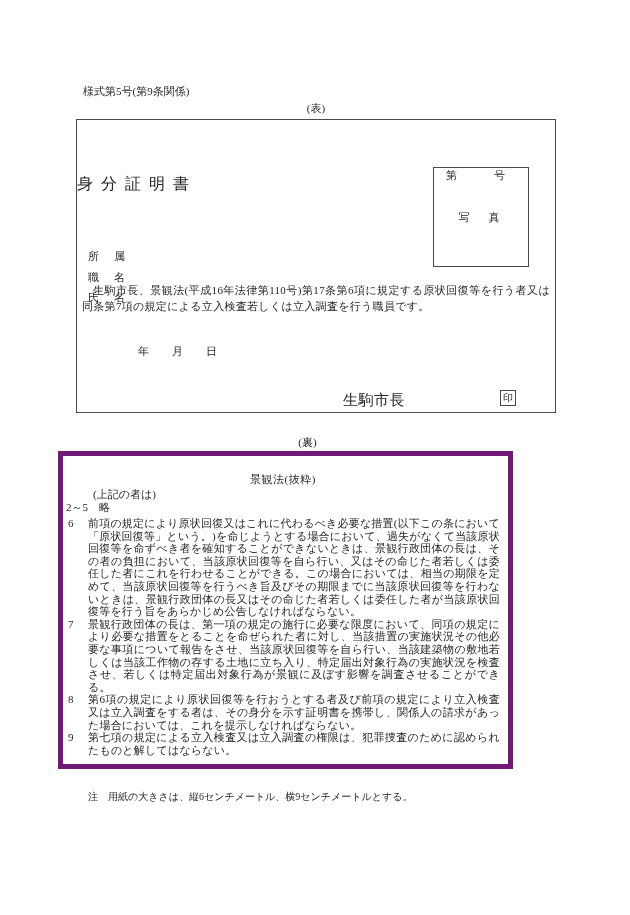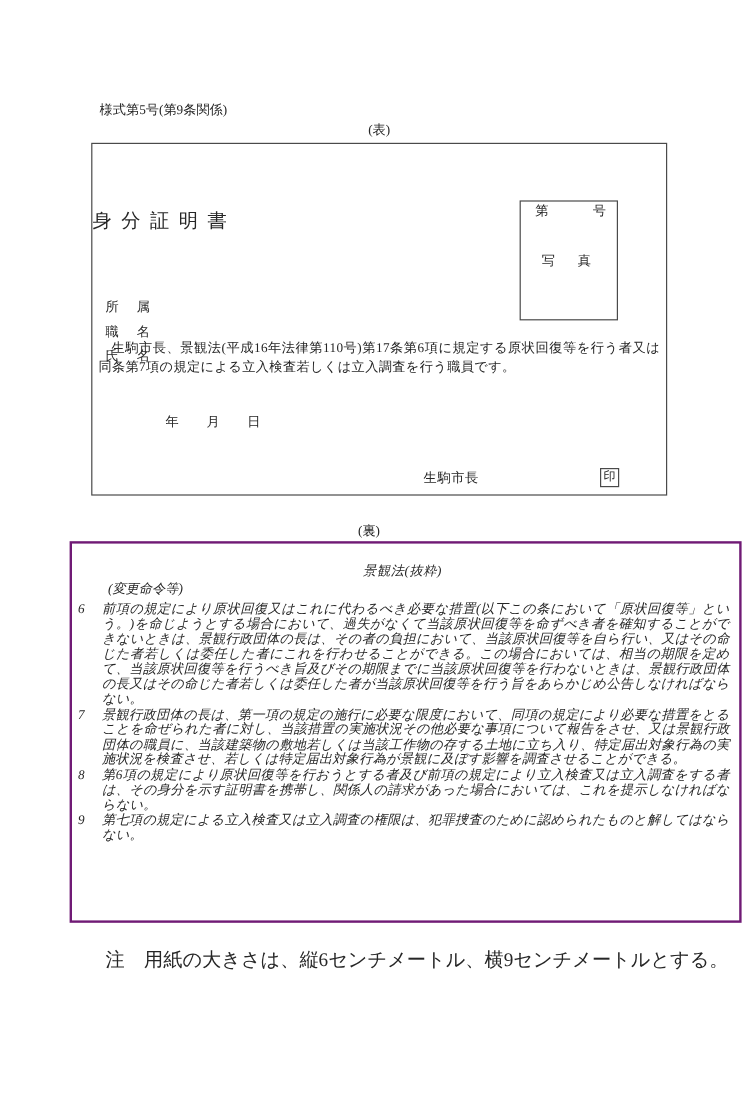--- a/index.html
+++ b/index.html
@@ -24,59 +24,58 @@
   .front-box {
     left: 76px; top: 119px; width: 480px; height: 294px;
     border: 1px solid #4a4a4a; box-sizing: border-box;
   }
   .number-line { left: 369px; top: 16px; font-size: 11px; letter-spacing: 13px; margin-top: 32px; }
   .front-title { left: 0; top: 54px; width: 100%; text-align: left;
                  font-size: 16px; letter-spacing: 2px; }
   .front-fields { left: 11px; top: 86px; font-size: 11px; margin-top: 40px; }
   .front-field { letter-spacing: 2px; line-height: 20.5px; height: 20.5px; }
   .photo-box {
-    left: 356px; top: 47px; width: 82px; height: 100px;
+    left: 356px; top: 47px; width: 96px; height: 100px;
     border: 1px solid #4a4a4a; box-sizing: border-box;
     display: flex; align-items: center; justify-content: center;
     font-size: 11px; letter-spacing: 4px;
   }
   .front-body {
     left: 5px; top: 163px; width: 468px;
     font-size: 11px; line-height: 15.6px; letter-spacing: 0.3px;
     text-align: justify; text-indent: 11px;
   }
   .date-line { left: 61px; top: 224px; font-size: 11px; letter-spacing: 6px; text-align: right; }
-  .issuer-line { left: 276px; top: 271px; font-size: 11px; letter-spacing: 0.5px; }
+  .issuer-line { left: 266px; top: 271px; font-size: 15px; letter-spacing: 0.5px; }
   .seal-box {
     left: 423px; top: 270px; width: 16px; height: 16px;
     border: 1px solid #4a4a4a; box-sizing: border-box;
     font-size: 10px; line-height: 14px; text-align: center;
   }
 
   
   .back-box {
-    left: 58px; top: 451px; width: 560px; height: 318px;
-    border: 2px solid #701a75; box-sizing: border-box;
+    left: 58px; top: 451px; width: 455px; height: 318px;
+    border: 5px solid #701a75; box-sizing: border-box;
     padding: 0 8px 0 3px;
-    font-style: italic;
   }
   .back-title { text-align: center; font-size: 11px; line-height: 13px;
                 margin-top: 17px; margin-bottom: 2px; letter-spacing: 0.5px; }
   .back-heading { padding-left: 27px; font-size: 11px; line-height: 12.5px; }
   .back-article, .back-range { font-size: 11px; line-height: 12.5px; }
   .law-items { margin-top: 4px; }
   .law-item {
     position: relative; padding-left: 22px;
     font-size: 11px; line-height: 12.6px; letter-spacing: 0.2px;
     text-align: justify;
   }
   .law-item .num { position: absolute; left: 2px; top: 0; letter-spacing: 0; }
 
   
-  .note-line { left: 88px; top: 790px; font-size: 16px; }
+  .note-line { left: 88px; top: 790px; font-size: 10px; }
 </style>
 </head>
 <body>
 
 <div class="abs form-number pre">様式第5号(第9条関係)</div>
 <div class="abs side-label front-side-label">(表)</div>
 
 <div class="abs front-box">
   <div class="abs number-line pre">第　号</div>
   <div class="abs front-title pre">身 分 証 明 書</div>
@@ -95,30 +94,31 @@
 
   <div class="abs date-line pre">年　月　日</div>
   <div class="abs issuer-line pre">生駒市長</div>
   <div class="abs seal-box">印</div>
 </div>
 
 <div class="abs side-label back-side-label">(裏)</div>
 
 <div class="abs back-box">
   <div class="back-title pre">景観法(抜粋)</div>
-  <div class="back-heading pre">(変更命令等)</div>
+  <div class="back-heading pre">(上記の者は)</div>
+  <div class="back-range pre">2～5　略</div>
 
   <div class="law-items">
     <div class="law-item">
       <span class="num">6</span>
       <span>前項の規定により原状回復又はこれに代わるべき必要な措置(以下この条において「原状回復等」という。)を命じようとする場合において、過失がなくて当該原状回復等を命ずべき者を確知することができないときは、景観行政団体の長は、その者の負担において、当該原状回復等を自ら行い、又はその命じた者若しくは委任した者にこれを行わせることができる。この場合においては、相当の期限を定めて、当該原状回復等を行うべき旨及びその期限までに当該原状回復等を行わないときは、景観行政団体の長又はその命じた者若しくは委任した者が当該原状回復等を行う旨をあらかじめ公告しなければならない。</span>
     </div>
     <div class="law-item">
       <span class="num">7</span>
-      <span>景観行政団体の長は、第一項の規定の施行に必要な限度において、同項の規定により必要な措置をとることを命ぜられた者に対し、当該措置の実施状況その他必要な事項について報告をさせ、又は景観行政団体の職員に、当該建築物の敷地若しくは当該工作物の存する土地に立ち入り、特定届出対象行為の実施状況を検査させ、若しくは特定届出対象行為が景観に及ぼす影響を調査させることができる。</span>
+      <span>景観行政団体の長は、第一項の規定の施行に必要な限度において、同項の規定により必要な措置をとることを命ぜられた者に対し、当該措置の実施状況その他必要な事項について報告をさせ、当該原状回復等を自ら行い、当該建築物の敷地若しくは当該工作物の存する土地に立ち入り、特定届出対象行為の実施状況を検査させ、若しくは特定届出対象行為が景観に及ぼす影響を調査させることができる。</span>
     </div>
     <div class="law-item">
       <span class="num">8</span>
       <span>第6項の規定により原状回復等を行おうとする者及び前項の規定により立入検査又は立入調査をする者は、その身分を示す証明書を携帯し、関係人の請求があった場合においては、これを提示しなければならない。</span>
     </div>
     <div class="law-item">
       <span class="num">9</span>
       <span>第七項の規定による立入検査又は立入調査の権限は、犯罪捜査のために認められたものと解してはならない。</span>
     </div>
   </div>

